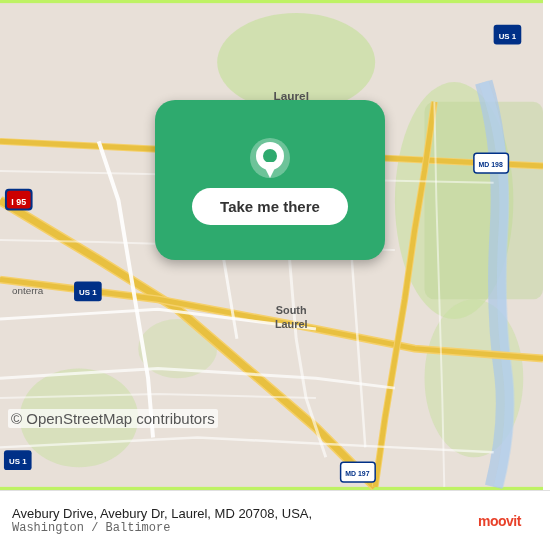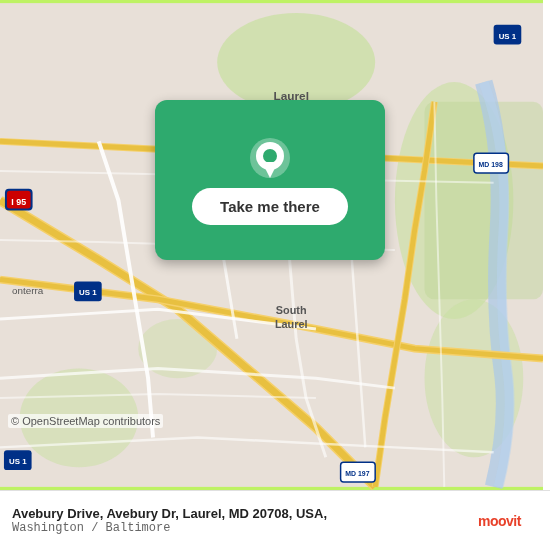--- a/index.html
+++ b/index.html
@@ -27,21 +27,21 @@
     }
 
     
     #action-card {
       position: absolute;
       top: 100px;
       left: 155px;
       width: 230px;
       height: 160px;
       background-color: #2eaa6e;
-      border-radius: 12px;
+      border-radius: 20px;
       display: flex;
       flex-direction: column;
       align-items: center;
       justify-content: center;
       box-shadow: 0 4px 12px rgba(0,0,0,0.3);
     }
 
     .map-pin {
       width: 52px;
       height: 52px;
@@ -81,21 +81,21 @@
 
     #address-section {
       display: flex;
       flex-direction: column;
       justify-content: center;
       flex: 1;
     }
 
     #address-line1 {
       font-size: 13px;
-      font-weight: 700;
+      font-weight: 400;
       color: #222;
       white-space: nowrap;
       overflow: hidden;
       text-overflow: ellipsis;
       max-width: 390px;
     }
 
     #address-line2 {
       font-size: 12px;
       color: #666;
@@ -114,21 +114,21 @@
       font-size: 14px;
       font-weight: 700;
       color: #e8412a;
       letter-spacing: -0.5px;
     }
 
     #osm-credit {
       position: absolute;
       bottom: 62px;
       left: 8px;
-      font-size: 11px;
+      font-size: 15px;
       color: #555;
       background: rgba(255,255,255,0.7);
       padding: 1px 3px;
       border-radius: 2px;
     }
   </style>
 </head>
 <body>
 
 <div id="map-container">

